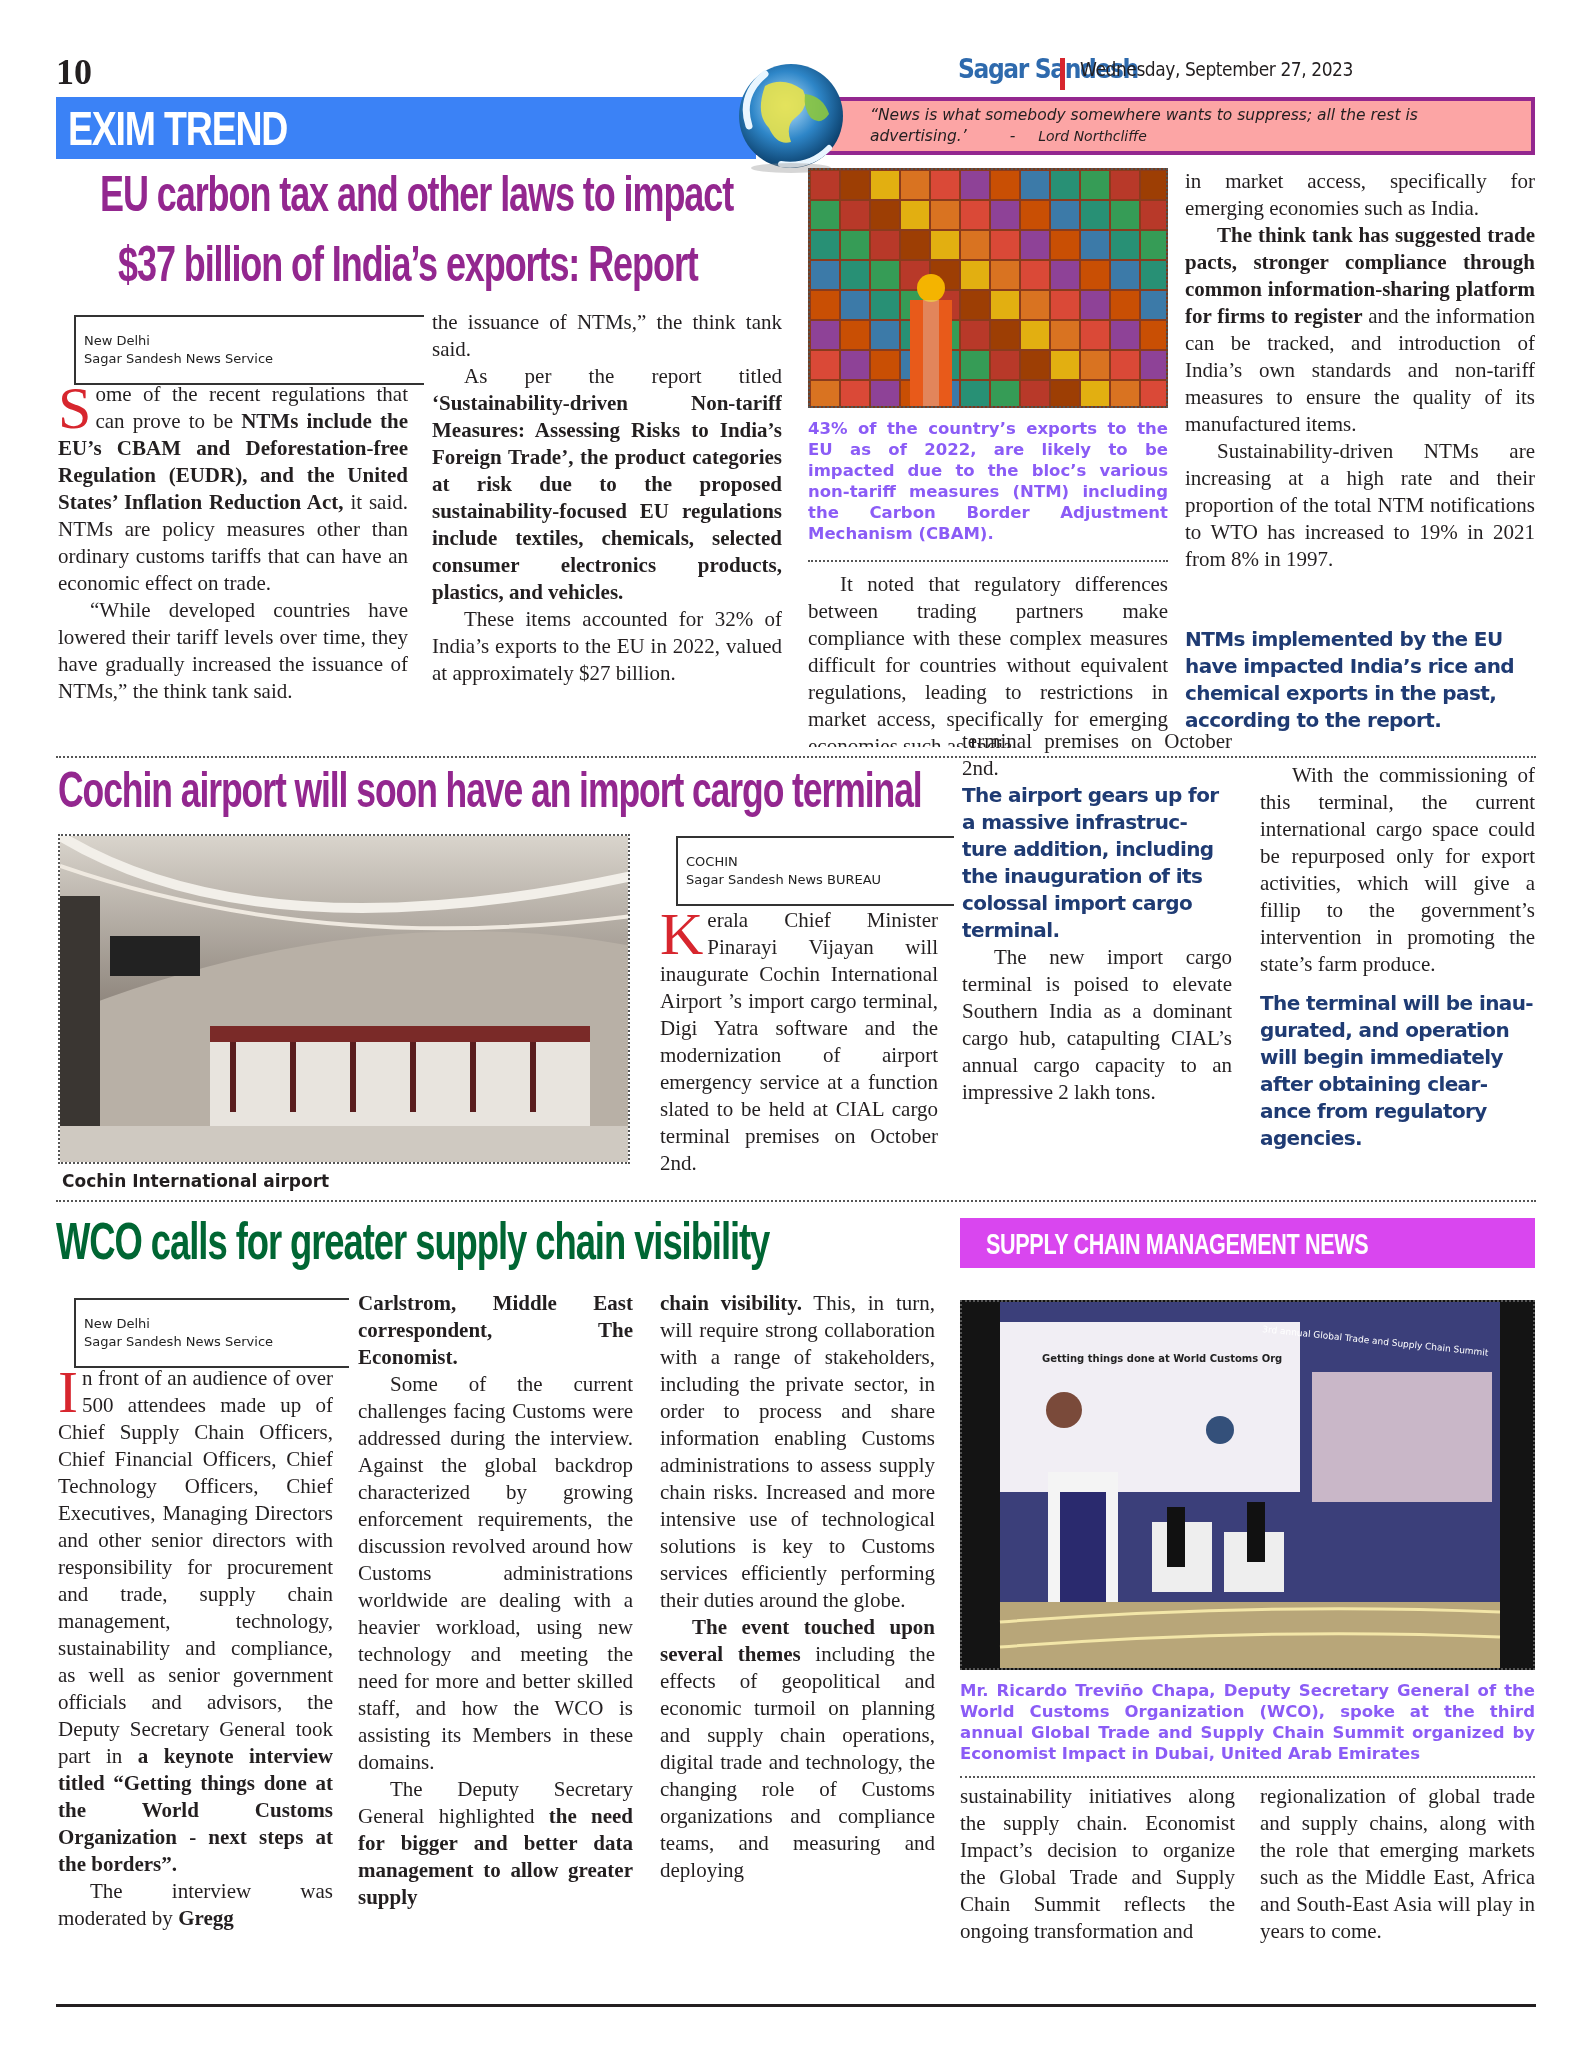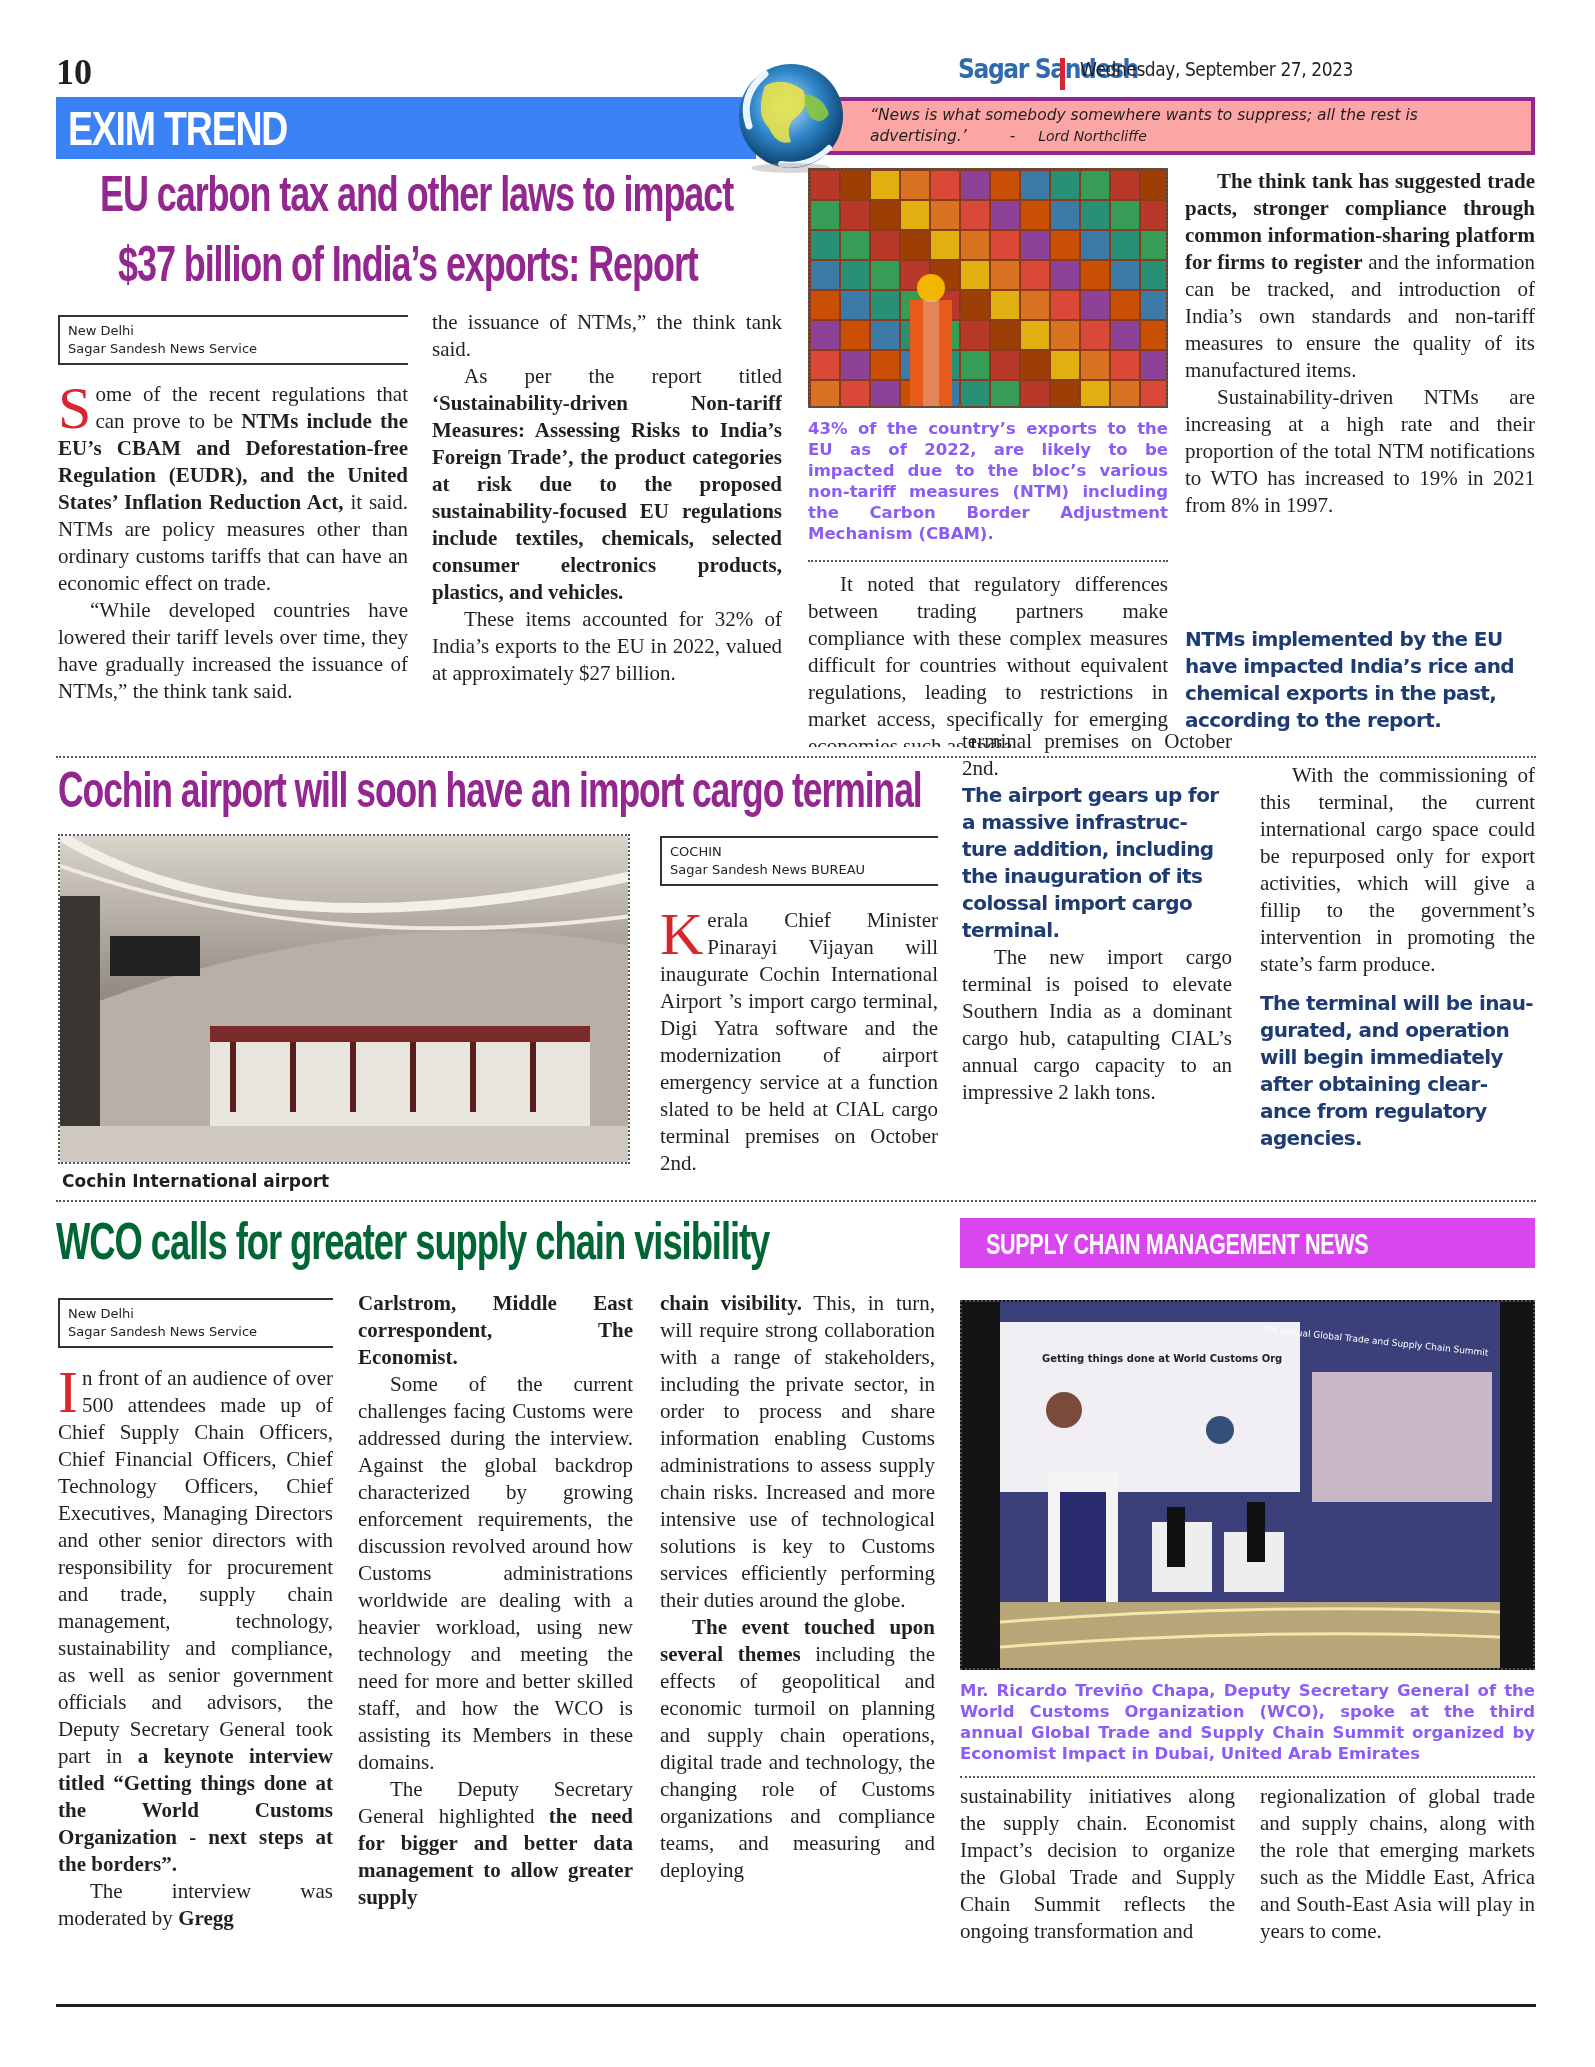--- a/index.html
+++ b/index.html
@@ -7,21 +7,21 @@
   body { position: relative; font-family: "Liberation Serif", serif; color: #231f20; }
   .abs { position: absolute; }
   .serif { font-family: "Liberation Serif", serif; }
   .sans { font-family: "DejaVu Sans", sans-serif; }
   .cond { font-family: "Liberation Sans", sans-serif; font-weight: bold; letter-spacing: -1.5px; transform-origin: left top; }
   .body-text { font-size: 21px; line-height: 27px; text-align: justify; text-align-last: left; hyphens: none; }
   .body-text p { text-indent: 0; }
   .body-text p.ind { text-indent: 32px; }
   .bold { font-weight: bold; }
   .dropcap { float: left; font-size: 60px; line-height: 46px; color: #d7262e; margin: 4px 4px 0 0; font-family: "Liberation Serif", serif; }
-  .byline { border: 2px solid #333; border-left-width: 2px; border-right: none; font-family: "DejaVu Sans", sans-serif; font-size: 13px; line-height: 18px; padding: 5px 8px; color: #222; }
+  .byline { border: 2px solid #333; border-left-width: 2px; border-right: none; font-family: "DejaVu Sans", sans-serif; font-size: 13px; line-height: 18px; padding: 15px 8px; color: #222; margin-left: 16px; }
   .dotted-h { border-top: 2px dotted #555; height: 0; }
   .pull { font-family: "DejaVu Sans", sans-serif; font-weight: bold; color: #1f3b73; font-size: 20px; line-height: 27px; letter-spacing: -0.6px; }
   .caption { font-family: "DejaVu Sans", sans-serif; font-weight: bold; font-size: 16.5px; line-height: 21px; color: #8b5cf6; text-align: justify; }
   .photo { overflow: hidden; border: 2px dotted #555; }
 </style>
 </head>
 <body>
 
 <div class="abs serif" style="left:56px;top:52px;font-size:36px;font-weight:bold;line-height:40px;">10</div>
 
@@ -188,20 +188,21 @@
 </div>
 
 <div class="abs caption" style="left:808px;top:418px;width:360px;">43% of the country’s exports to the EU as of 2022, are likely to be impacted due to the bloc’s various non-tariff measures (NTM) including the Carbon Border Adjustment Mechanism (CBAM).</div>
 <div class="abs dotted-h" style="left:808px;top:560px;width:360px;"></div>
 
 <div class="abs body-text" style="left:808px;top:571px;width:360px;height:176px;overflow:hidden;">
   <p class="ind">It noted that regulatory differences between trading partners make compliance with these complex measures difficult for countries without equivalent regulations, leading to restrictions in market access, specifically for emerging economies such as India.</p>
 </div>
 
 <div class="abs body-text" style="left:1185px;top:168px;width:350px;">
+  <p>in market access, specifically for emerging economies such as India.</p>
   <p class="ind"><b>The think tank has suggested trade pacts, stronger compliance through common information-sharing platform for firms to register</b><span> and the information can be tracked, and introduction of India’s own standards and non-tariff measures to ensure the quality of its manufactured items.</span></p>
   <p class="ind">Sustainability-driven NTMs are increasing at a high rate and their proportion of the total NTM notifications to WTO has increased to 19% in 2021 from 8% in 1997.</p>
 </div>
 <div class="abs pull" style="left:1185px;top:626px;width:350px;">NTMs implemented by the EU have impacted India’s rice and chemical exports in the past, according to the report.</div>
 
 <div class="abs dotted-h" style="left:56px;top:756px;width:1480px;"></div>
 
 <div class="abs cond" style="left:58px;top:762px;font-size:50px;line-height:56px;color:#93278f;transform:scaleX(0.71);white-space:nowrap;">Cochin airport will soon have an import cargo terminal</div>
 
 <div class="abs photo" style="left:58px;top:834px;width:572px;height:330px;">

